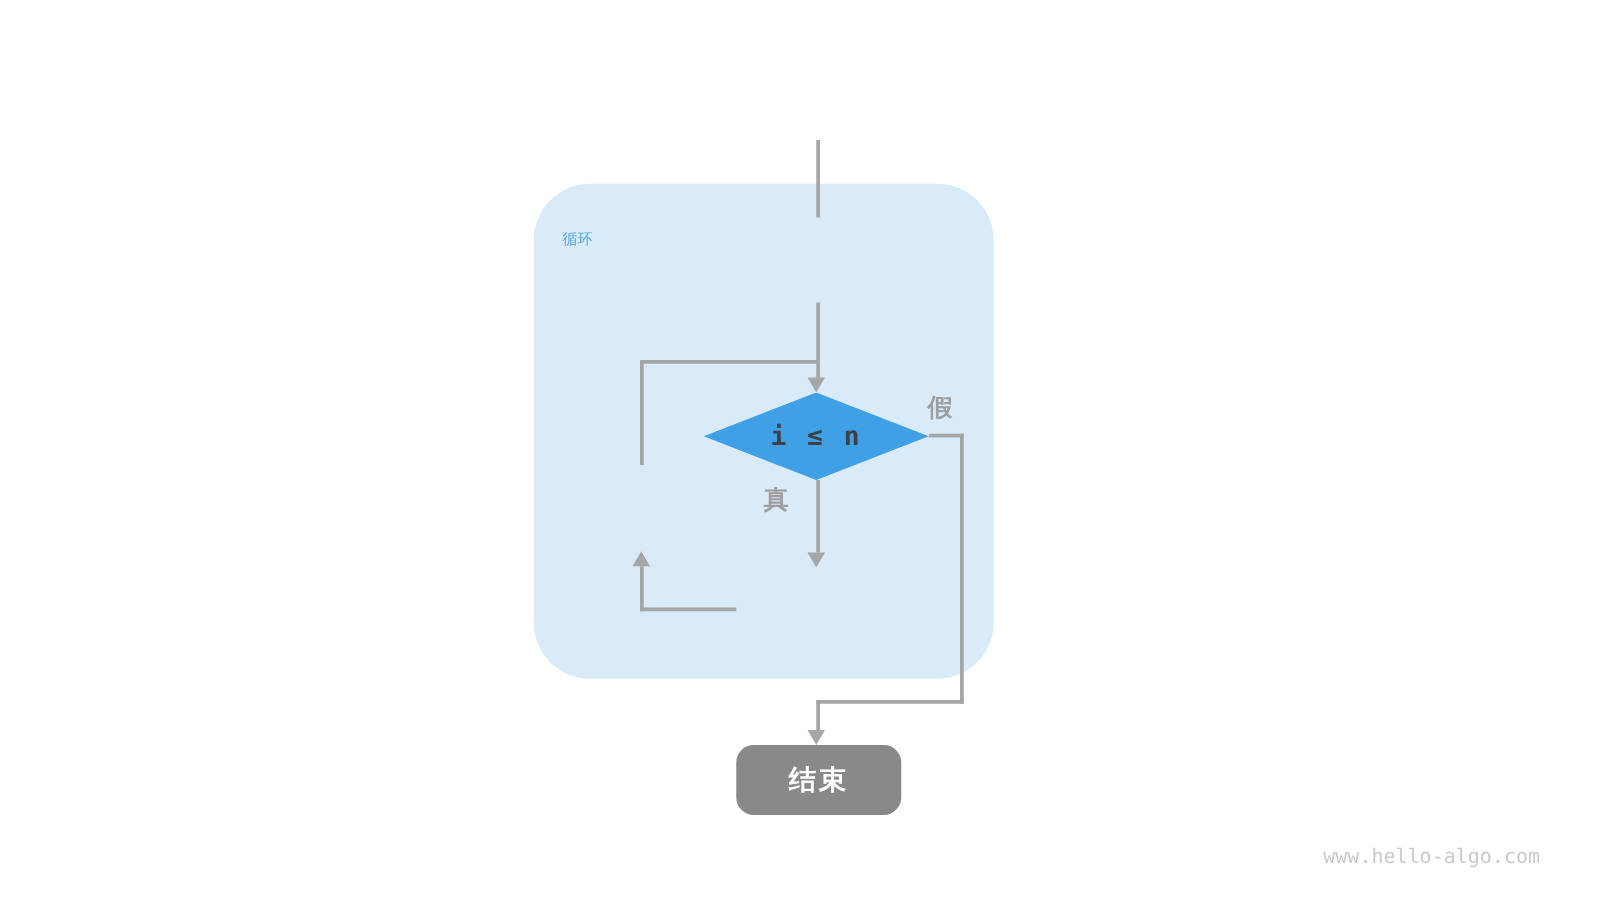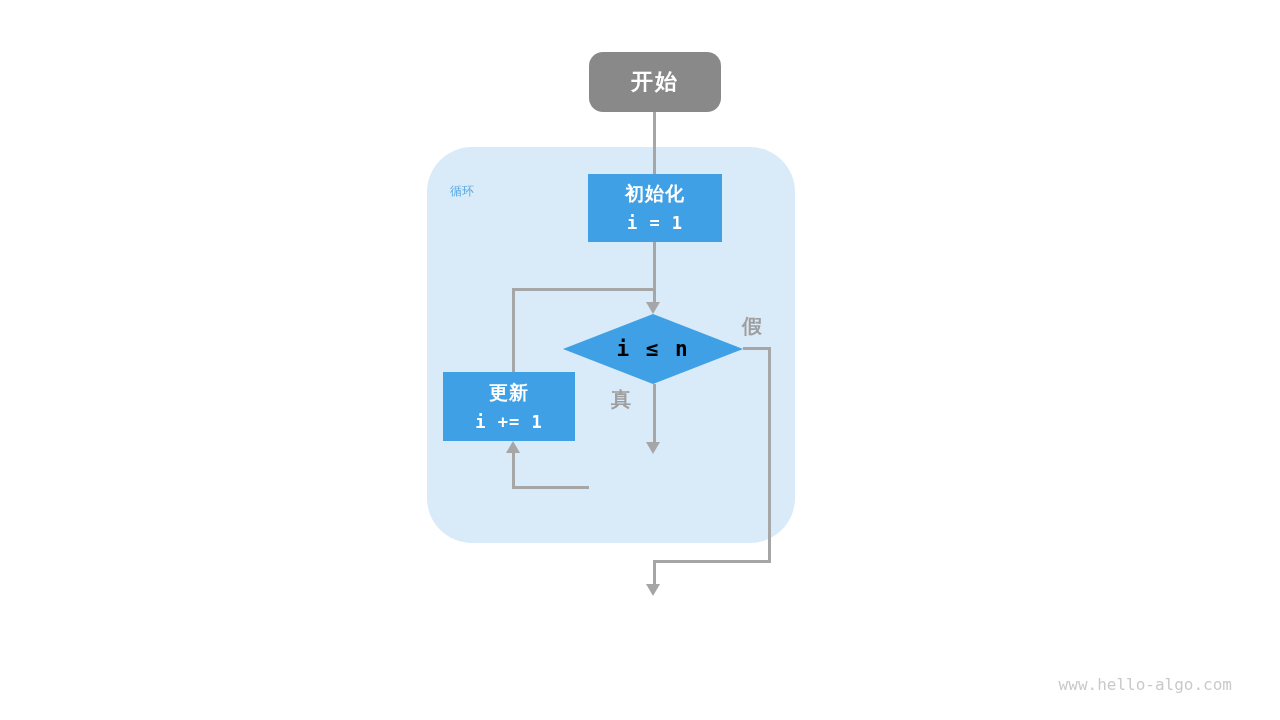--- a/index.html
+++ b/index.html
@@ -74,21 +74,21 @@
   }
   .diamond {
     position: absolute;
     left: 563px; top: 314px;
     width: 180px; height: 70px;
     background: var(--process_blue, #3fa0e5);
     clip-path: polygon(50% 0, 100% 50%, 50% 100%, 0 50%);
     display: flex;
     align-items: center;
     justify-content: center;
-    color: #000000;
+    color: #404040;
     font-family: "DejaVu Sans Mono", monospace;
     font-size: 21px;
     font-weight: bold;
     letter-spacing: 2px;
     z-index: 2;
   }
   
   .ln {
     position: absolute;
     background: var(--edge_gray, #a6a6a6);
@@ -149,33 +149,25 @@
   <div class="ln v" style="left:653px;top:560px;height:24px"></div>
   <div class="ah down" style="left:646px;top:584px"></div>
 
   <div class="ln h" style="left:512px;top:486px;width:77px"></div>
   <div class="ln v" style="left:512px;top:453px;height:36px"></div>
   <div class="ah up" style="left:506px;top:441px"></div>
 
   <div class="branch-label label-false">假</div>
   <div class="branch-label label-true">真</div>
 
-  <div class="node terminal node-start">开始</div>
 
-  <div class="node process node-init">
-    <div class="cn">初始化</div>
-    <div class="code">i = 1</div>
-  </div>
 
   <div class="diamond">
     <span>i ≤ n</span>
   </div>
 
-  <div class="node process node-update">
-    <div class="cn">更新</div>
-    <div class="code">i += 1</div>
-  </div>
 
 
+  <div class="node terminal node-end">结束</div>
 
   <div class="watermark">www.hello-algo.com</div>
 
 </div>
 
 </body></html>

